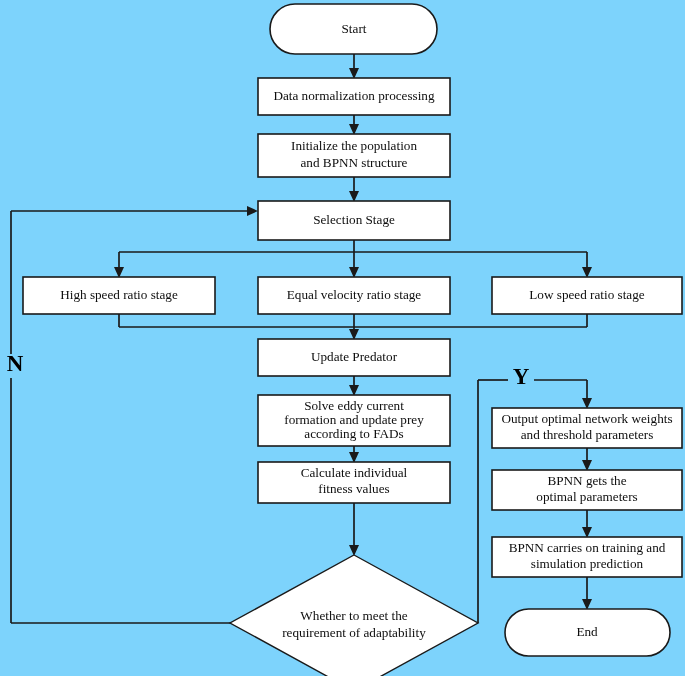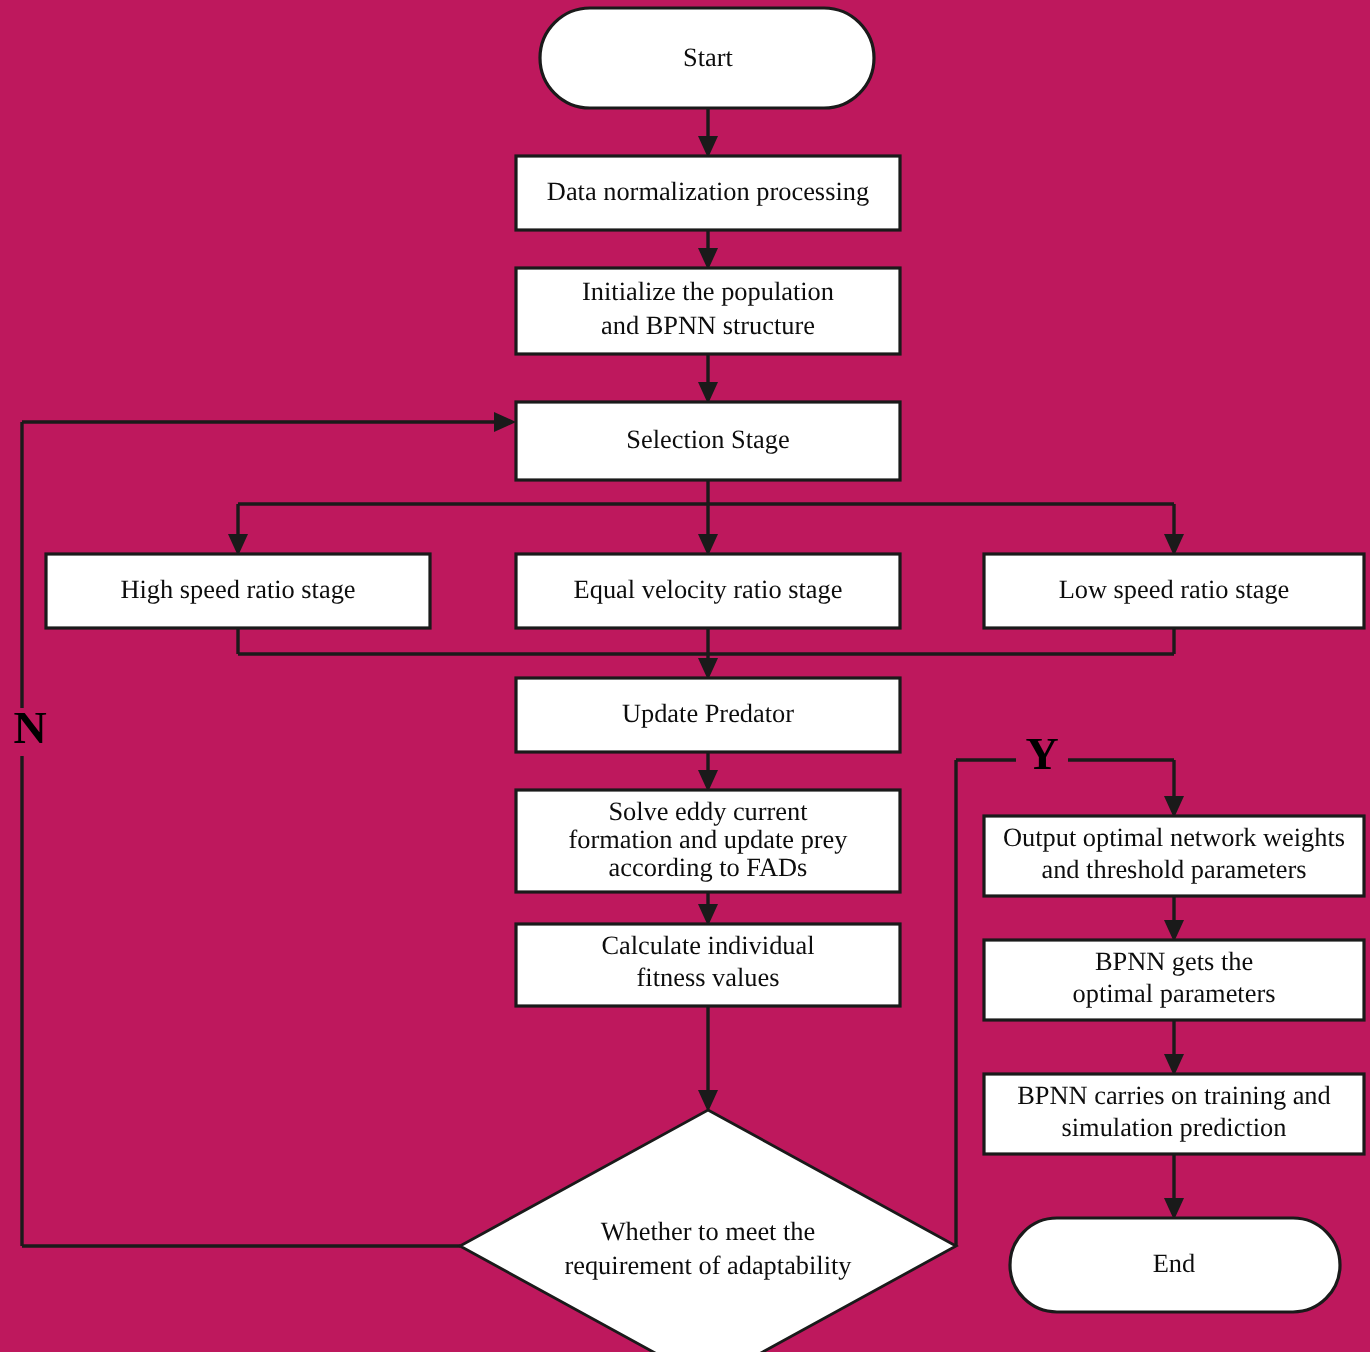--- a/index.html
+++ b/index.html
@@ -4,21 +4,21 @@
 <style>
   html, body {
     margin: 0;
     padding: 0;
     background: #ffffff;
   }
   #flowchart-root {
     position: relative;
     width: 685px;
     height: 676px;
-    background: #be185d;
+    background: #7dd3fc;
     overflow: hidden;
     font-family: "Liberation Serif", "DejaVu Serif", serif;
   }
   svg#flow-svg {
     position: absolute;
     top: 0;
     left: 0;
     width: 685px;
     height: 676px;
     display: block;

